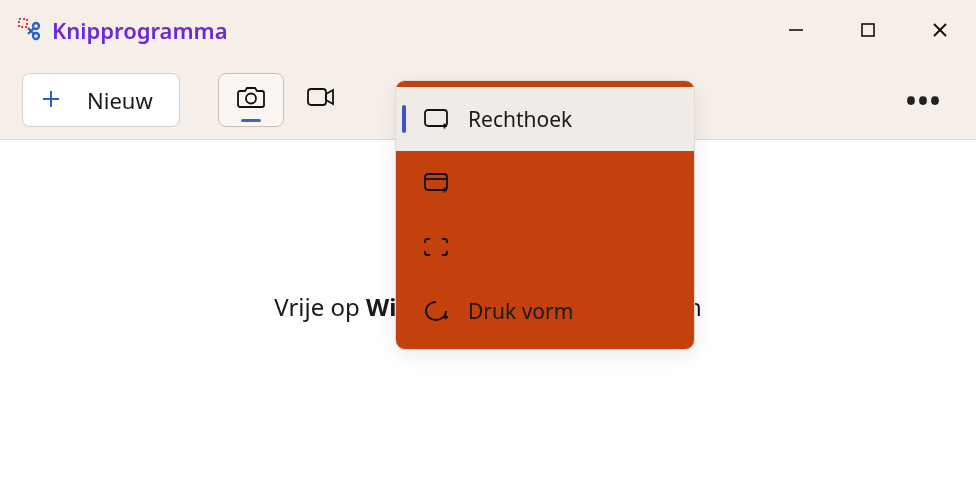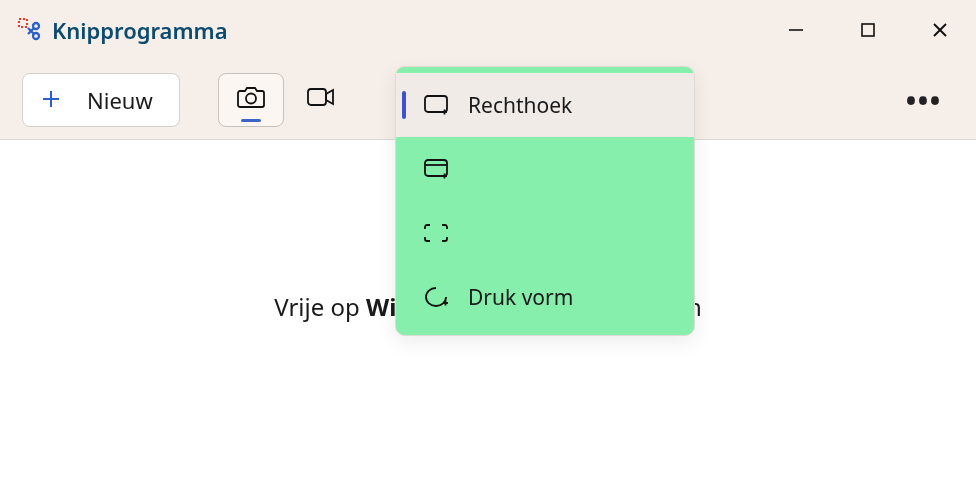--- a/index.html
+++ b/index.html
@@ -24,21 +24,21 @@
   }
   .app-icon {
     width: 24px;
     height: 24px;
     margin-right: 10px;
     position: relative;
   }
   .app-title {
     font-size: 22px;
     font-weight: 600;
-    color: #0c4a6e;
+    color: #6d28d9;
   }
   .window-controls {
     position: absolute;
     right: 0;
     top: 0;
     height: 60px;
     display: flex;
     align-items: center;
   }
   .win-btn {
@@ -133,24 +133,24 @@
   }
   .hint {
     font-size: 24px;
     color: #1a1a1a;
   }
   .hint .bold { font-weight: 700; }
 
   
   .dropdown {
     position: absolute;
-    top: 66px;
+    top: 80px;
     left: 395px;
     width: 300px;
-    background: #86efac;
+    background: #c2410c;
     border: 1px solid #e0dad4;
     border-radius: 10px;
     box-shadow: 0 6px 20px rgba(0,0,0,0.08);
     padding: 6px 0;
     z-index: 10;
   }
   .menu-item {
     height: 64px;
     display: flex;
     align-items: center;

